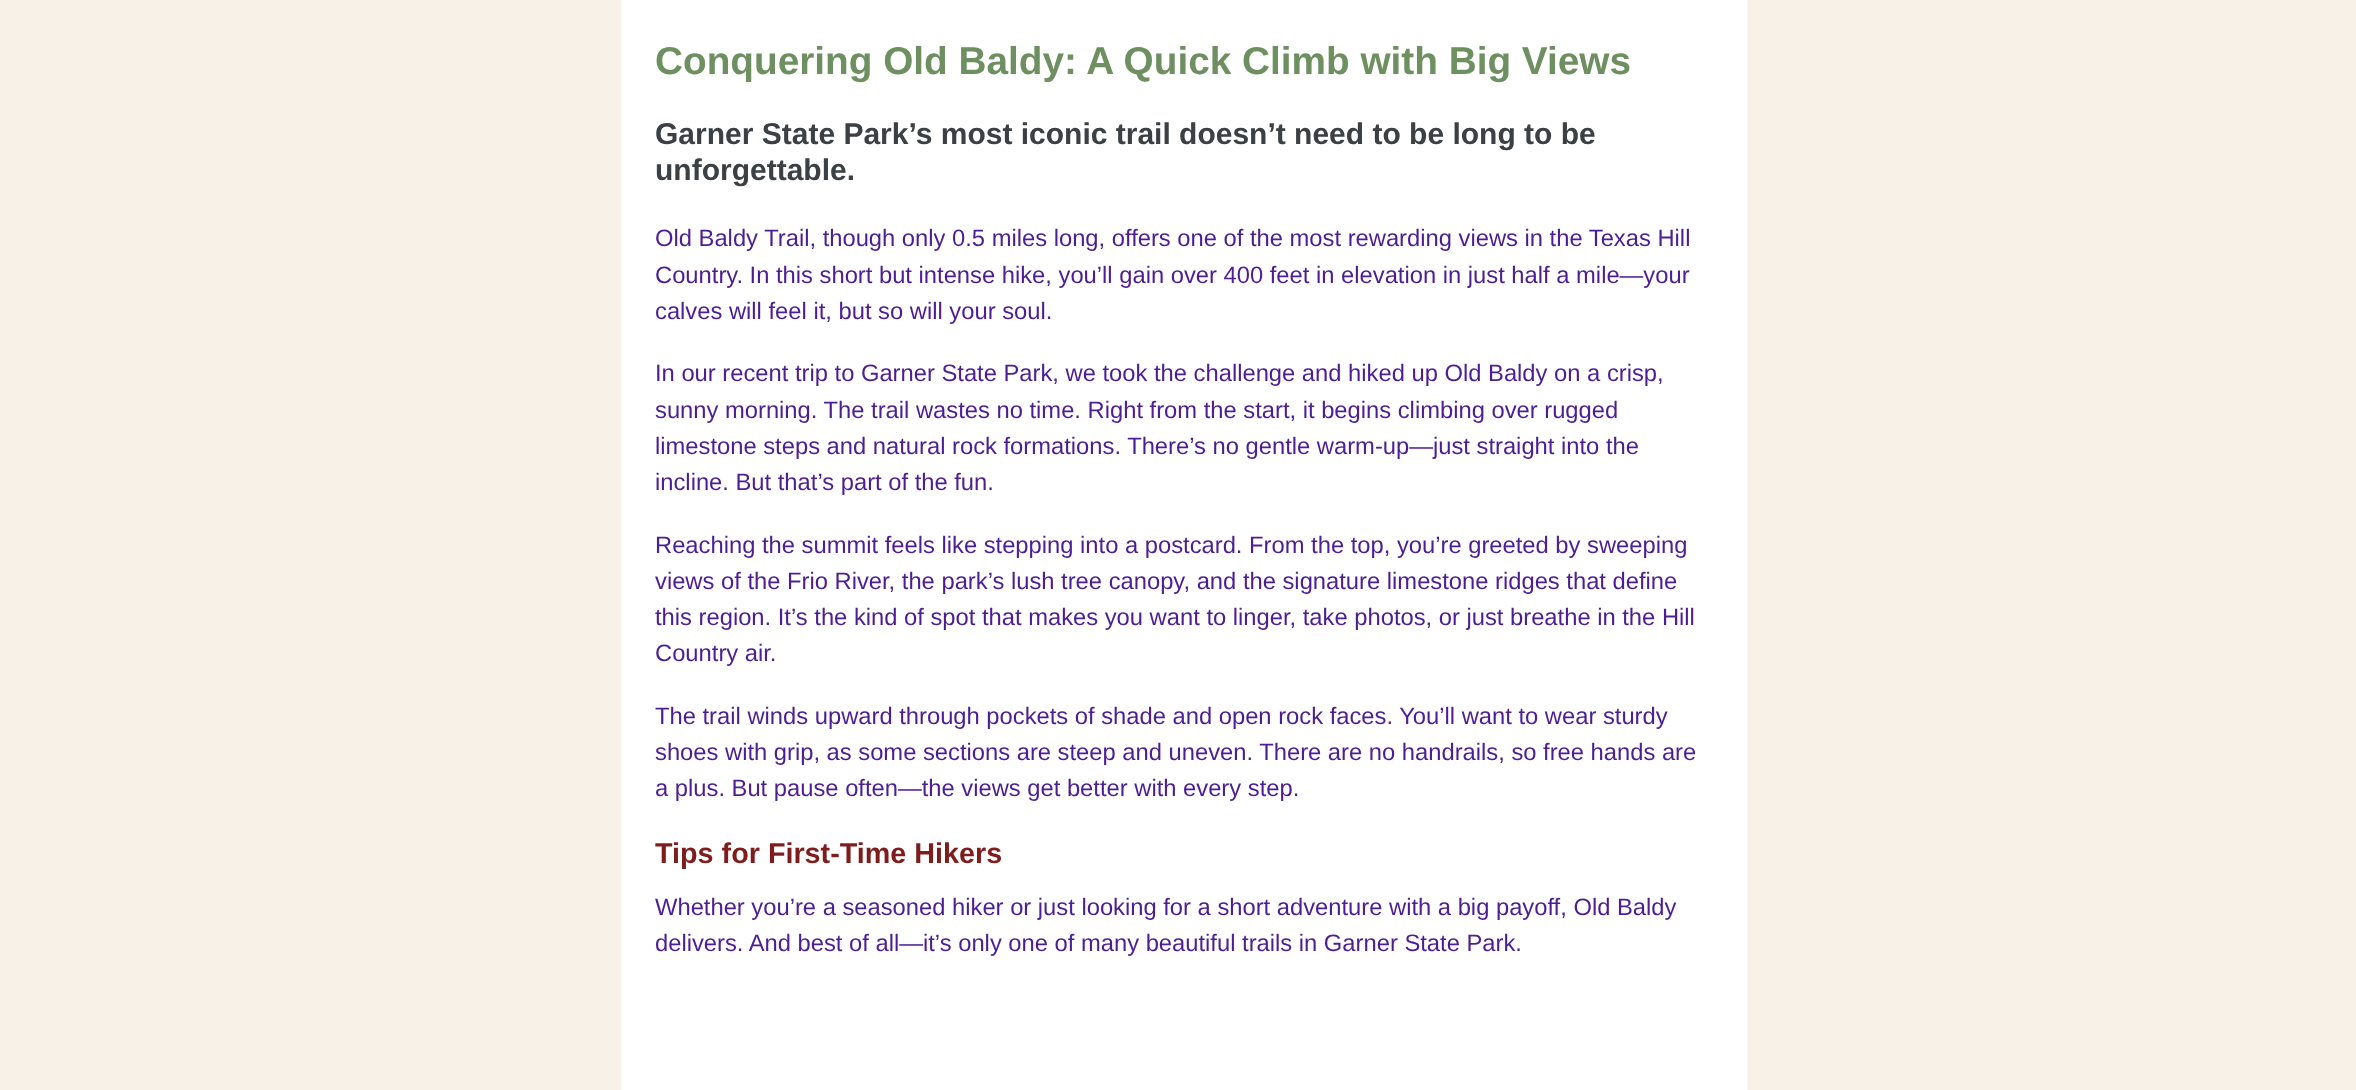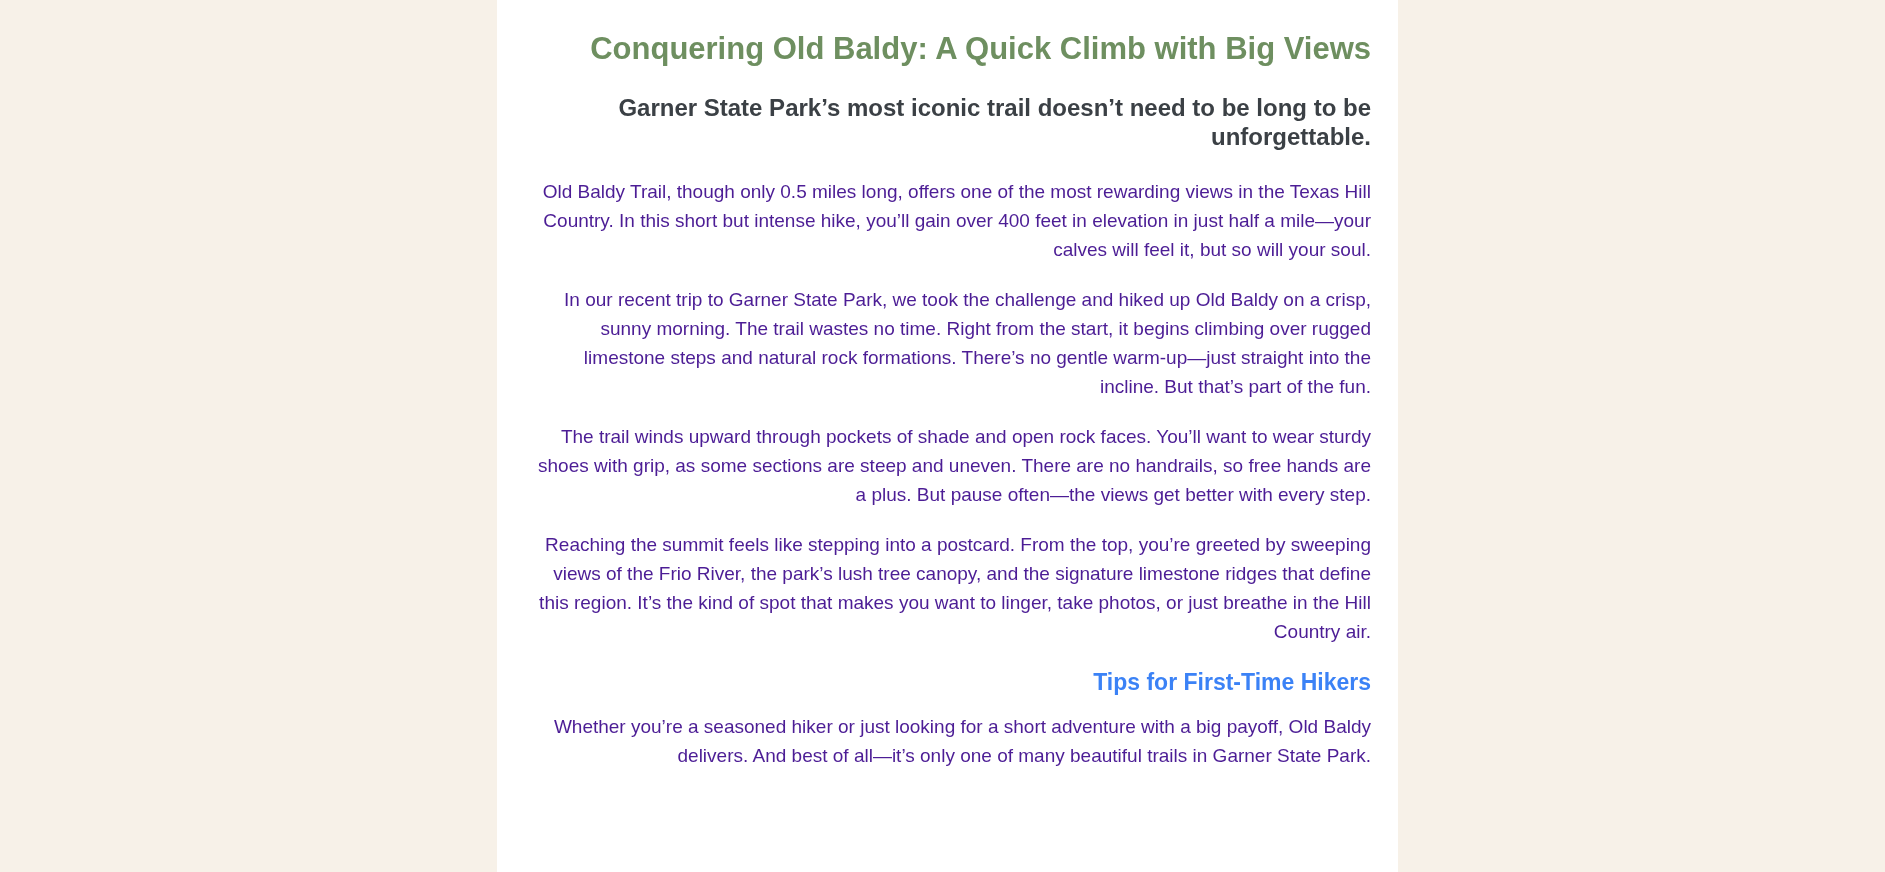--- a/index.html
+++ b/index.html
@@ -15,21 +15,20 @@
     overflow: hidden;
   }
   .content-panel {
     position: absolute;
     left: 497px;
     top: 0;
     width: 901px;
     height: 872px;
     background: #ffffff;
     padding: 31px 27px 0 27px;
-    text-align: right;
   }
   h1.article-title {
     margin: 0 0 26px 0;
     font-size: 31px;
     line-height: 36px;
     font-weight: bold;
     color: #6e8f60;
   }
   p.intro {
     margin: 0 0 26px 0;
@@ -43,21 +42,21 @@
     font-size: 19px;
     line-height: 29px;
     font-weight: normal;
     color: #4c1d95;
   }
   h2.tips-heading {
     margin: 23px 0 16px 0;
     font-size: 23px;
     line-height: 27px;
     font-weight: bold;
-    color: #3b82f6;
+    color: #7f1d1d;
   }
   ul.tips-list {
     margin: 0 0 25px 0;
     padding: 0 0 0 30px;
     list-style: disc;
   }
   ul.tips-list li {
     font-size: 19px;
     line-height: 29px;
     color: #3b4045;
@@ -72,21 +71,21 @@
 <body>
 
 <main class="content-panel">
   <h1 class="article-title">Conquering Old Baldy: A Quick Climb with Big Views</h1>
 
   <p class="intro">Garner State Park’s most iconic trail doesn’t need to be long to be unforgettable.</p>
 
   <div class="article-body">
       <p>Old Baldy Trail, though only 0.5 miles long, offers one of the most rewarding views in the Texas Hill Country. In this short but intense hike, you’ll gain over 400 feet in elevation in just half a mile—your calves will feel it, but so will your soul.</p>
       <p>In our recent trip to Garner State Park, we took the challenge and hiked up Old Baldy on a crisp, sunny morning. The trail wastes no time. Right from the start, it begins climbing over rugged limestone steps and natural rock formations. There’s no gentle warm-up—just straight into the incline. But that’s part of the fun.</p>
+      <p>Reaching the summit feels like stepping into a postcard. From the top, you’re greeted by sweeping views of the Frio River, the park’s lush tree canopy, and the signature limestone ridges that define this region. It’s the kind of spot that makes you want to linger, take photos, or just breathe in the Hill Country air.</p>
       <p>The trail winds upward through pockets of shade and open rock faces. You’ll want to wear sturdy shoes with grip, as some sections are steep and uneven. There are no handrails, so free hands are a plus. But pause often—the views get better with every step.</p>
-      <p>Reaching the summit feels like stepping into a postcard. From the top, you’re greeted by sweeping views of the Frio River, the park’s lush tree canopy, and the signature limestone ridges that define this region. It’s the kind of spot that makes you want to linger, take photos, or just breathe in the Hill Country air.</p>
     </div>
 
   <h2 class="tips-heading">Tips for First-Time Hikers</h2>
 
 
   <p class="closing">Whether you’re a seasoned hiker or just looking for a short adventure with a big payoff, Old Baldy delivers. And best of all—it’s only one of many beautiful trails in Garner State Park.</p>
 </main>
 
 </body></html>

